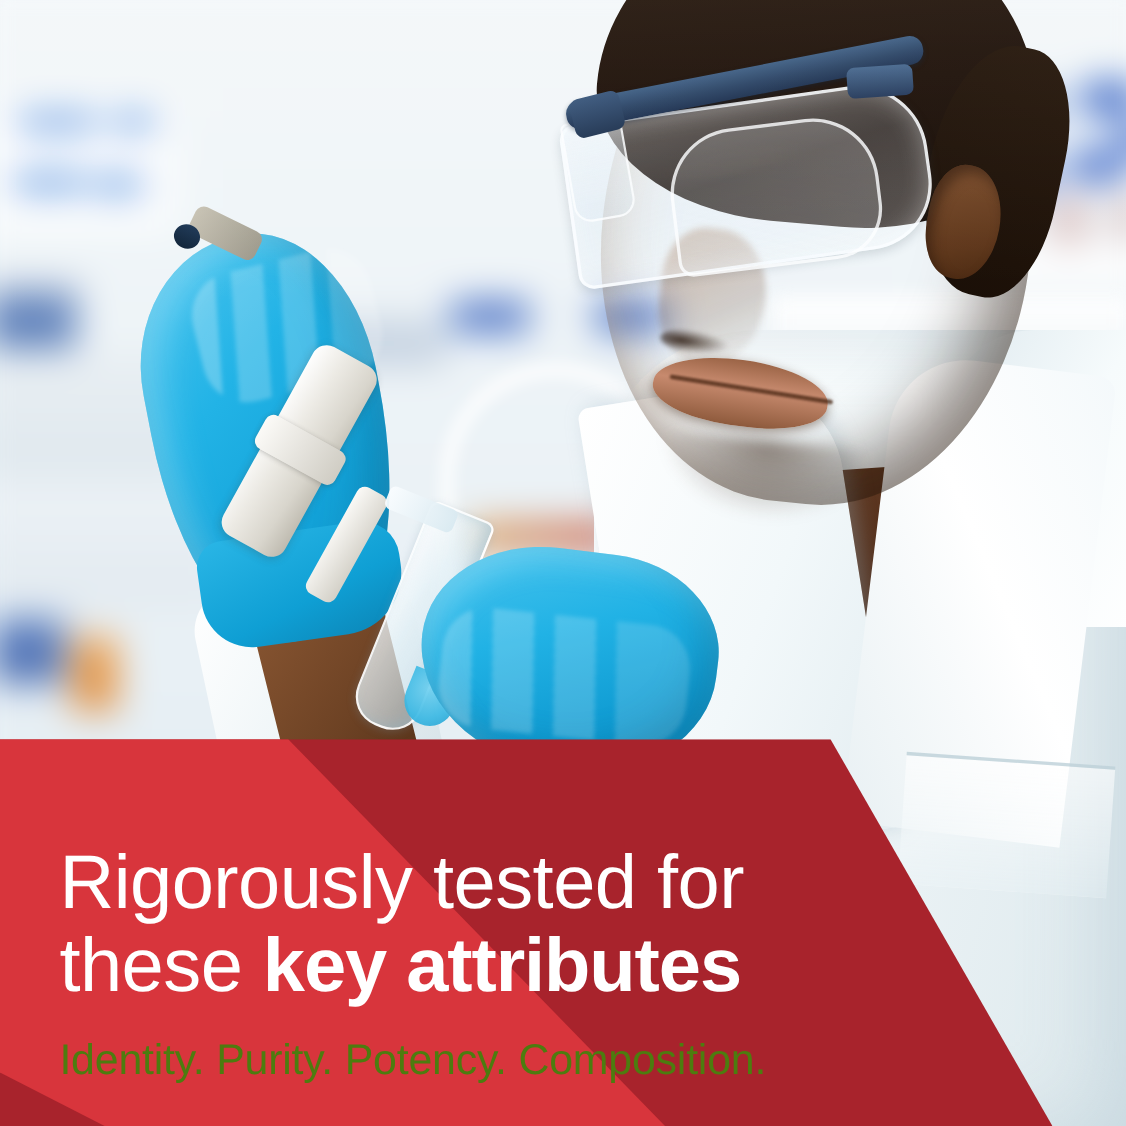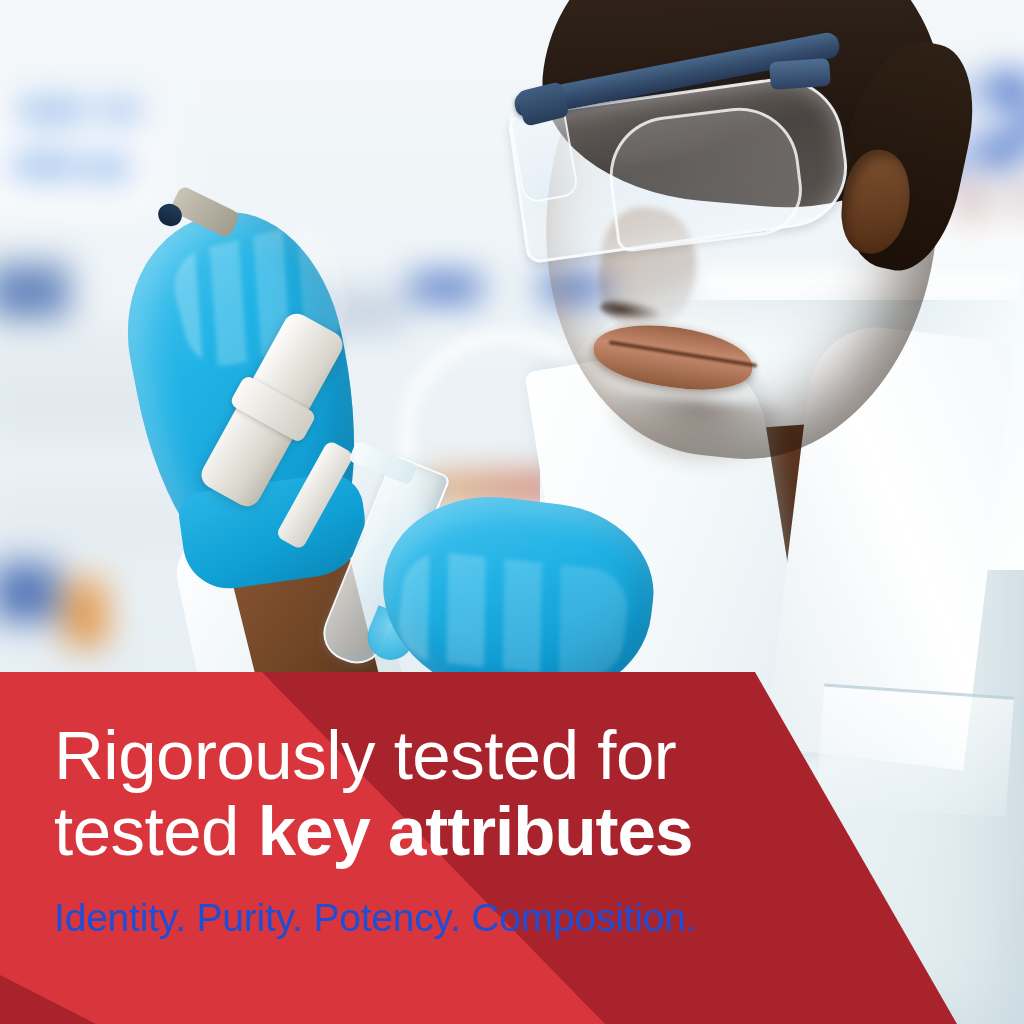--- a/index.html
+++ b/index.html
@@ -384,27 +384,27 @@
   .banner-text{
     position:absolute; left:54px; top:672px; width:760px; height:352px;
     pointer-events:auto;
   }
   .headline{
     color:#ffffff;
     font-size:69px;
     line-height:76px;
     letter-spacing:-0.5px;
     font-weight:300;
-    margin-top:46px;
+    margin-top:92px;
     white-space:nowrap;
   }
   .headline .l2{ display:block; }
   .headline strong{ font-weight:700; letter-spacing:-1px;text-align:right; }
   .subhead{
-    color:#1d4ed8;
+    color:#4d7c0f;
     font-size:39px;
     line-height:44px;
     font-weight:400;
     letter-spacing:-0.2px;
     margin-top:26px;
     white-space:nowrap;
   }
 </style>
 </head>
 <body>
@@ -467,18 +467,18 @@
 
   <div class="banner">
     <div class="banner-shape"></div>
     <div class="banner-light-band"></div>
     <div class="banner-dark-corner"></div>
   </div>
 
   <div class="banner-text">
     <div class="headline">
       <span class="l1">Rigorously tested for</span>
-      <span class="l2"><span>tested </span><strong>key attributes</strong></span>
+      <span class="l2"><span>these </span><strong>key attributes</strong></span>
     </div>
     <div class="subhead">Identity. Purity. Potency. Composition.</div>
   </div>
 
 </div>
 
 </body></html>

